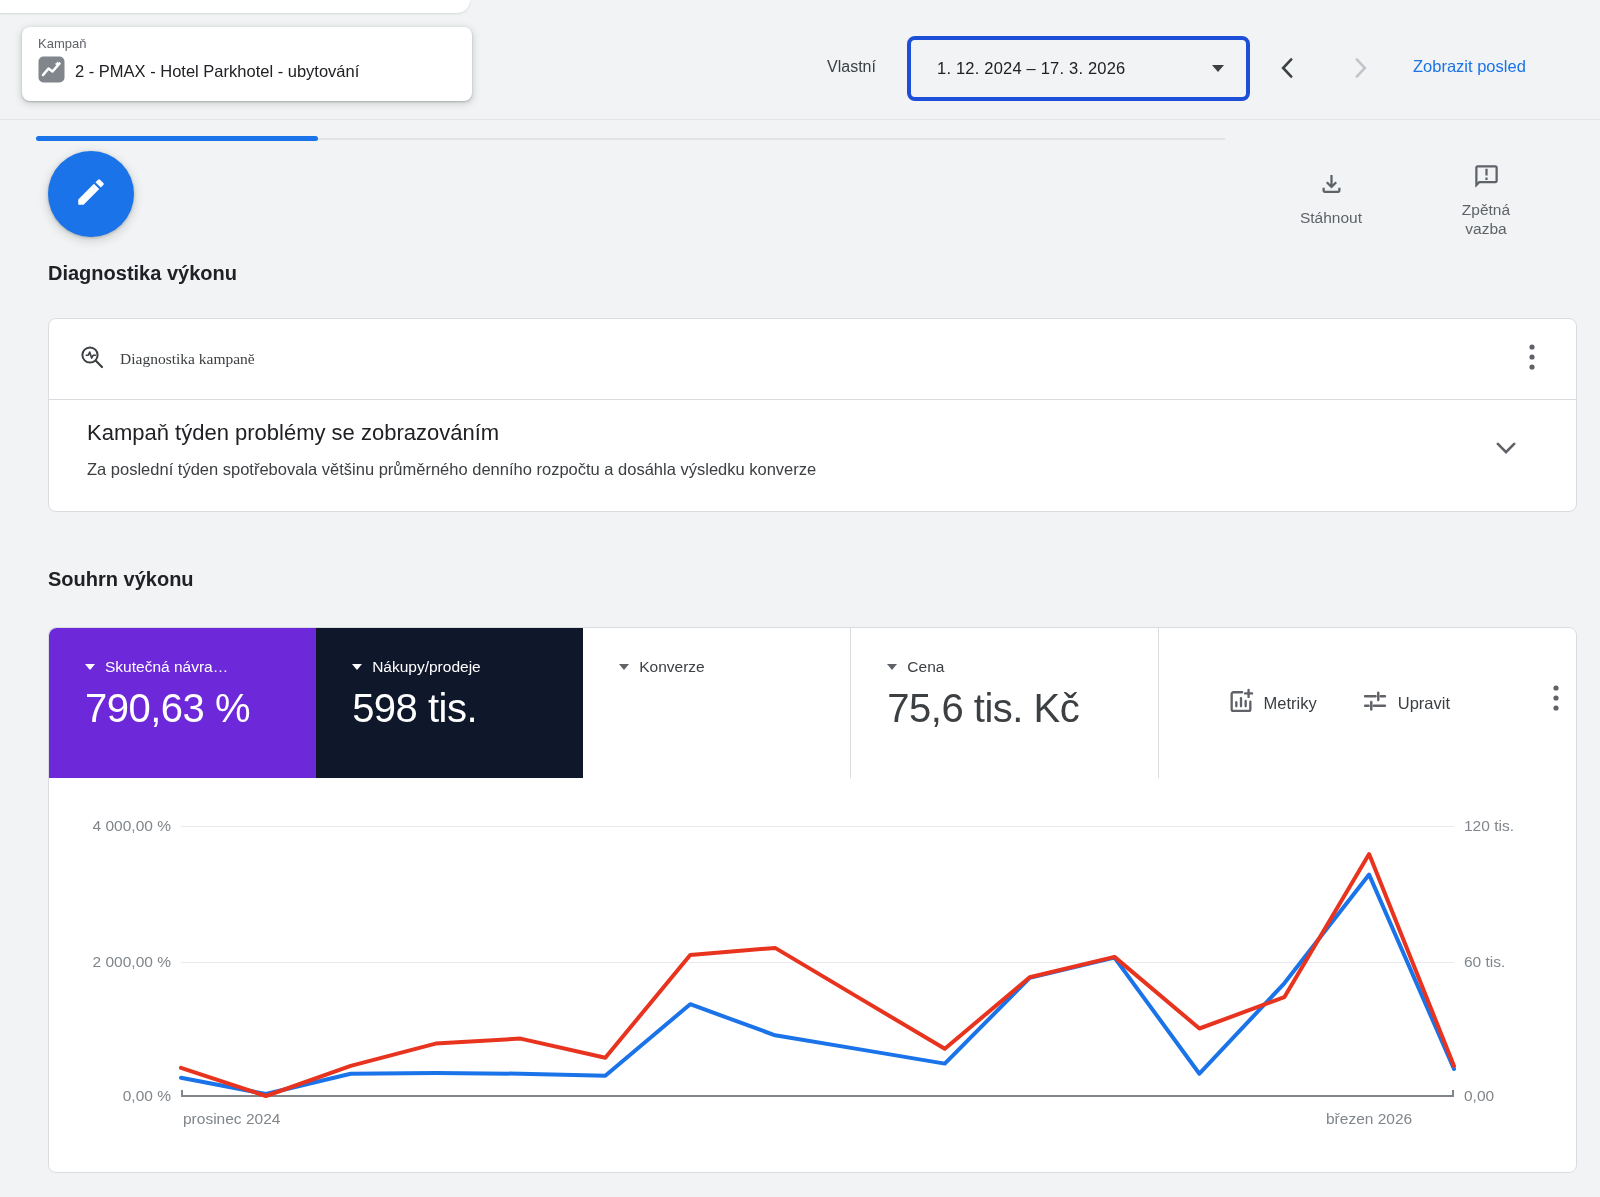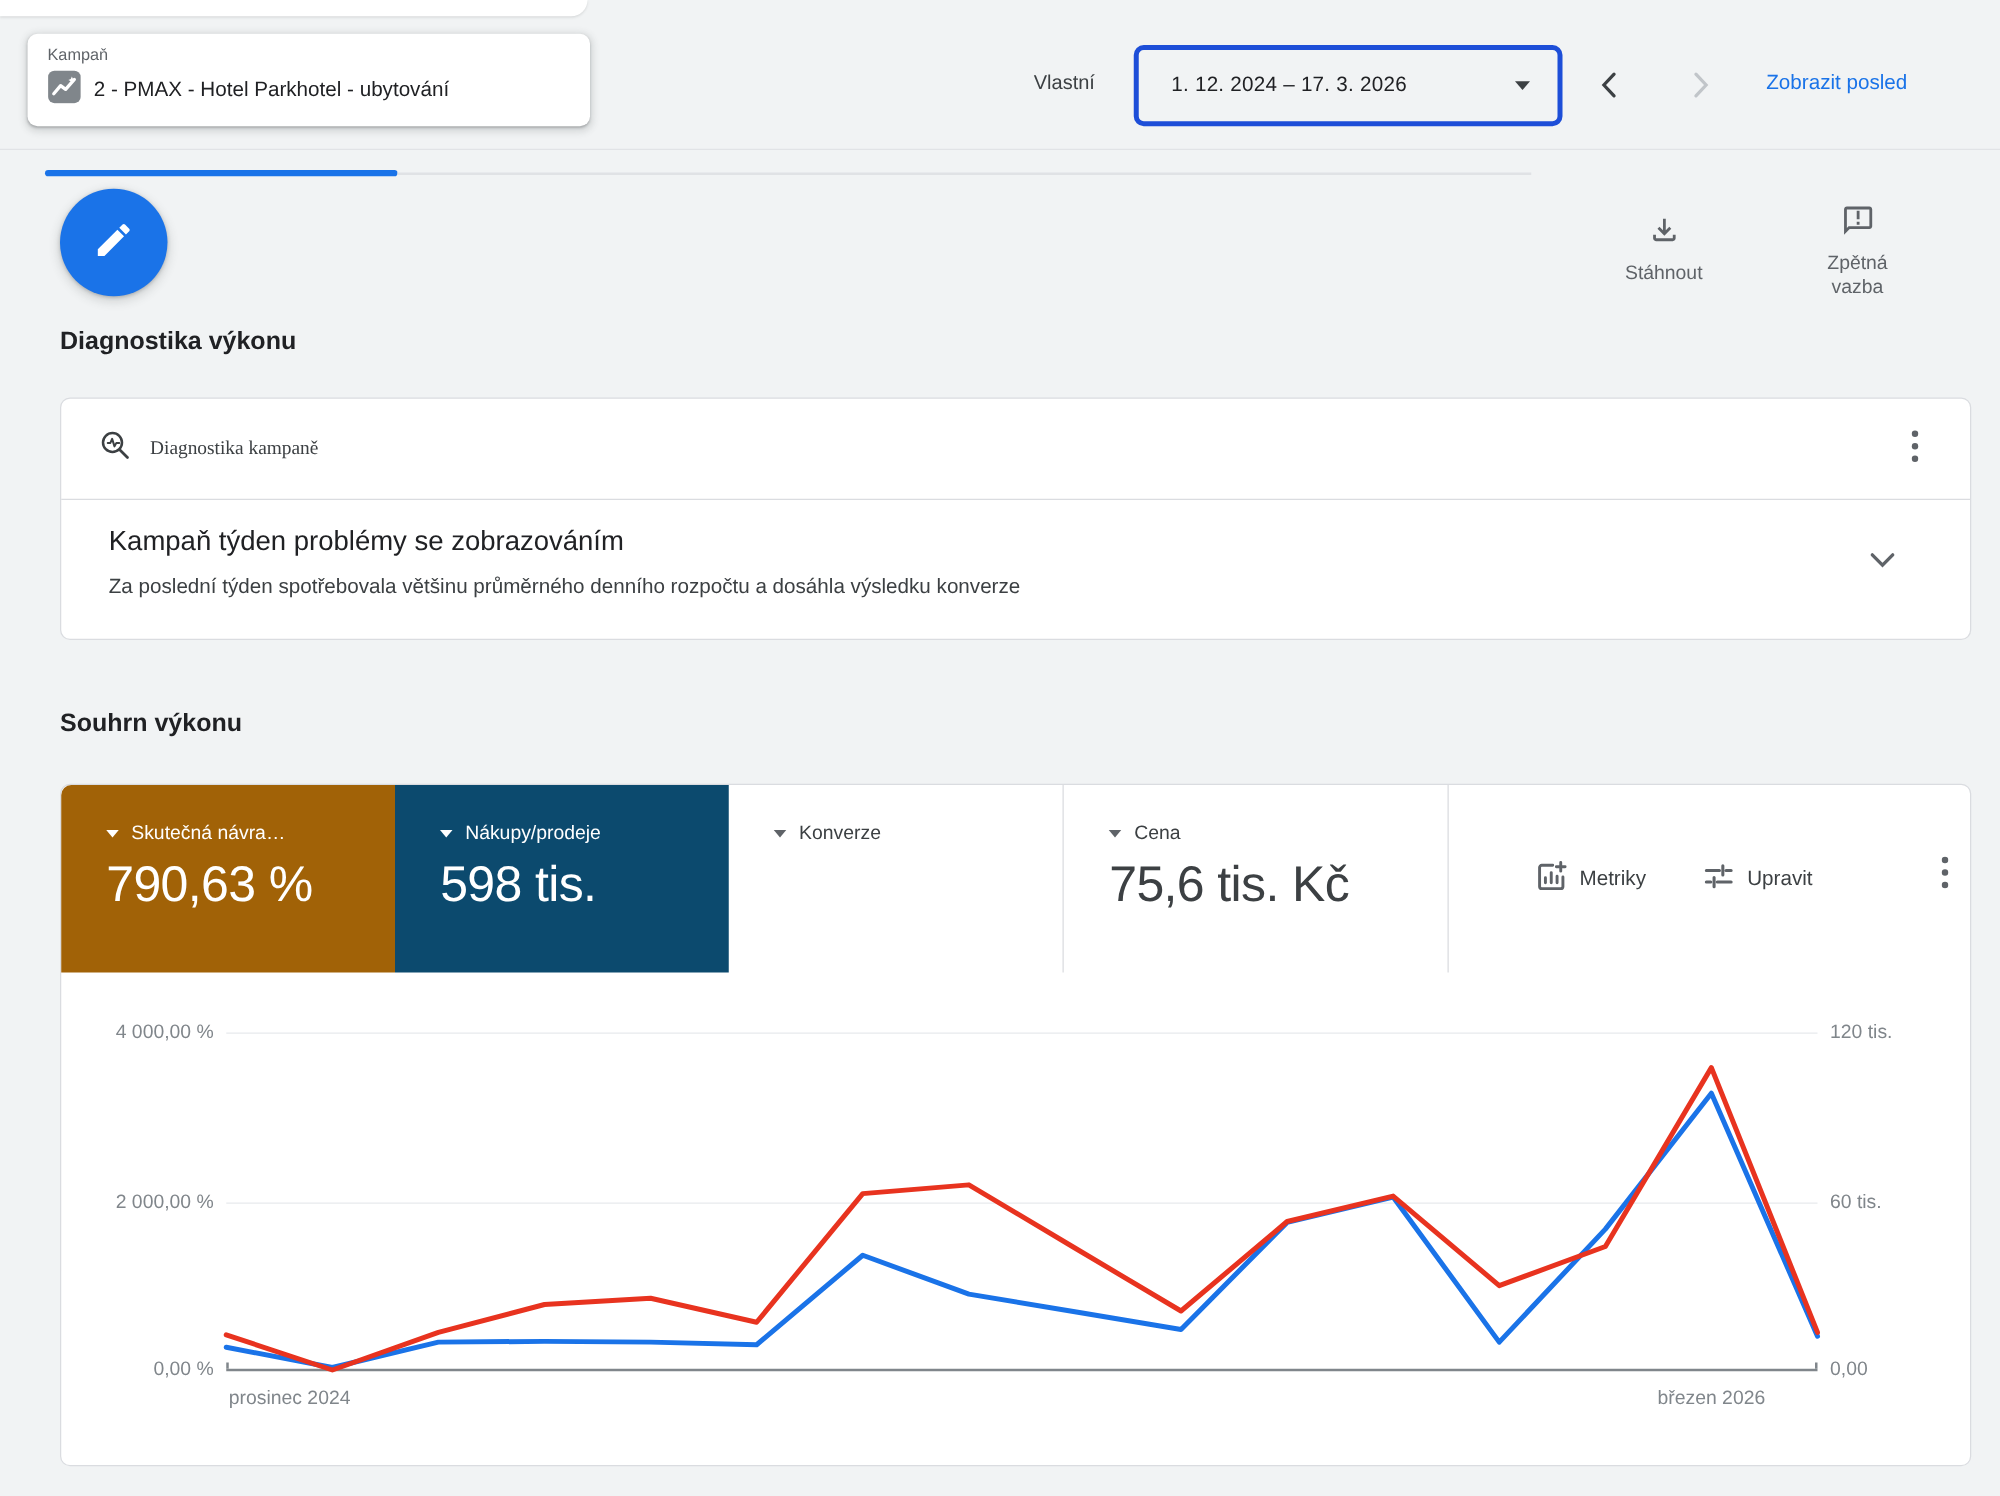--- a/index.html
+++ b/index.html
@@ -181,28 +181,28 @@
             <path d="M5 8.5 L12 15.5 L19 8.5" stroke="#5f6368" stroke-width="2.3" fill="none" stroke-linecap="round"></path>
           </svg></span>
     </span>
   </div>
 </div>
 
 <div class="abs section-title sec-sum">Souhrn výkonu</div>
 
 <div class="abs sum-card">
   <div class="metric-row">
-    <div class="tile tile-0 colored" style="background: #a16207;">
+    <div class="tile tile-0 colored" style="background: #6d28d9;">
       <div class="t-label">
           <span class="tri-sm"></span>
           <span>Skutečná návra…</span>
         </div>
       <div class="t-value">790,63 %</div>
     </div>
-    <div class="tile colored" style="background: #0c4a6e;">
+    <div class="tile colored" style="background: #0f172a;">
       <div class="t-label">
           <span class="tri-sm"></span>
           <span>Nákupy/prodeje</span>
         </div>
       <div class="t-value">598 tis.</div>
     </div>
     <div class="tile plain">
       <div class="t-label">
           <span class="tri-sm"></span>
           <span>Konverze</span>

